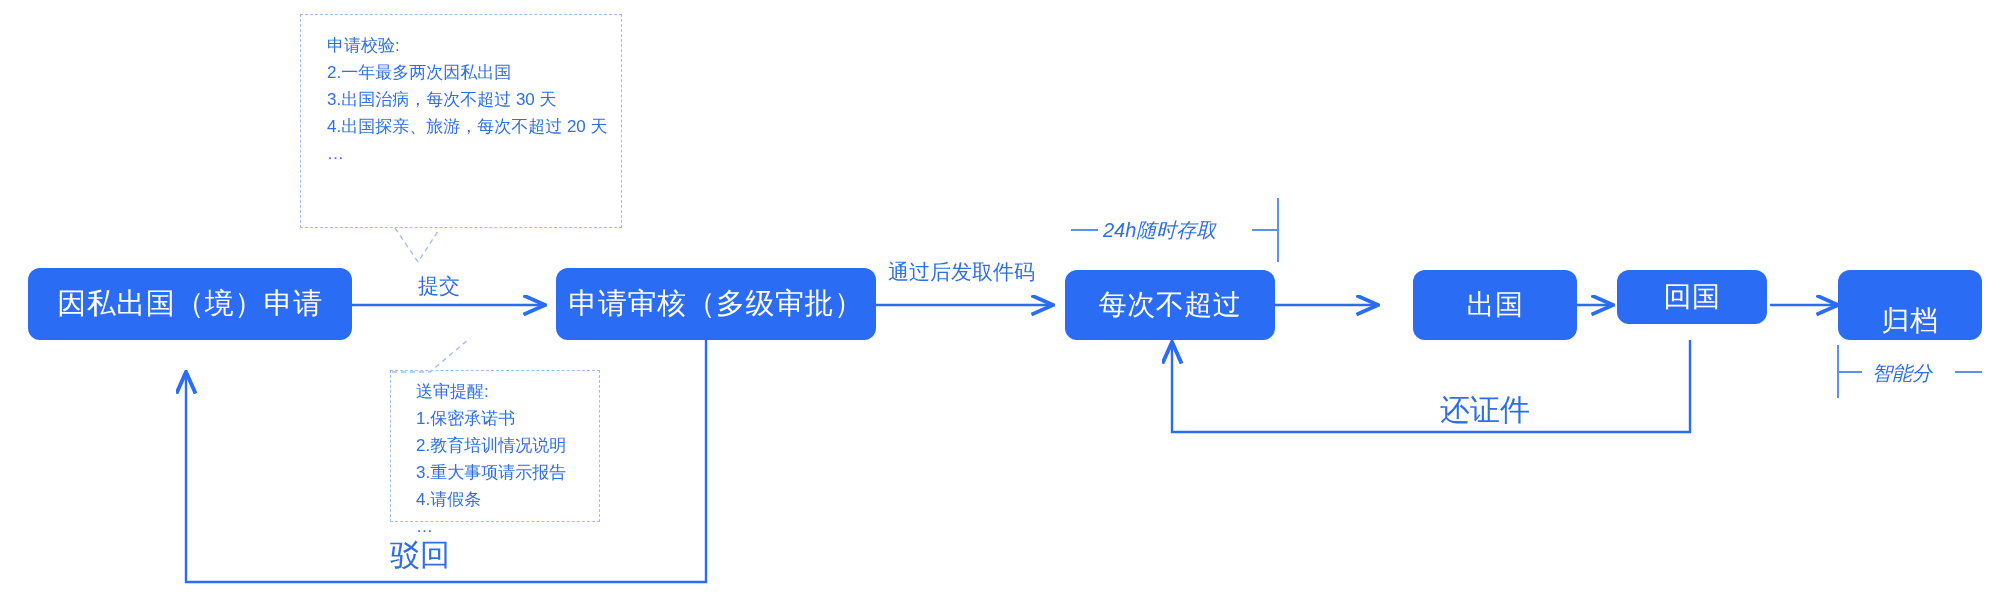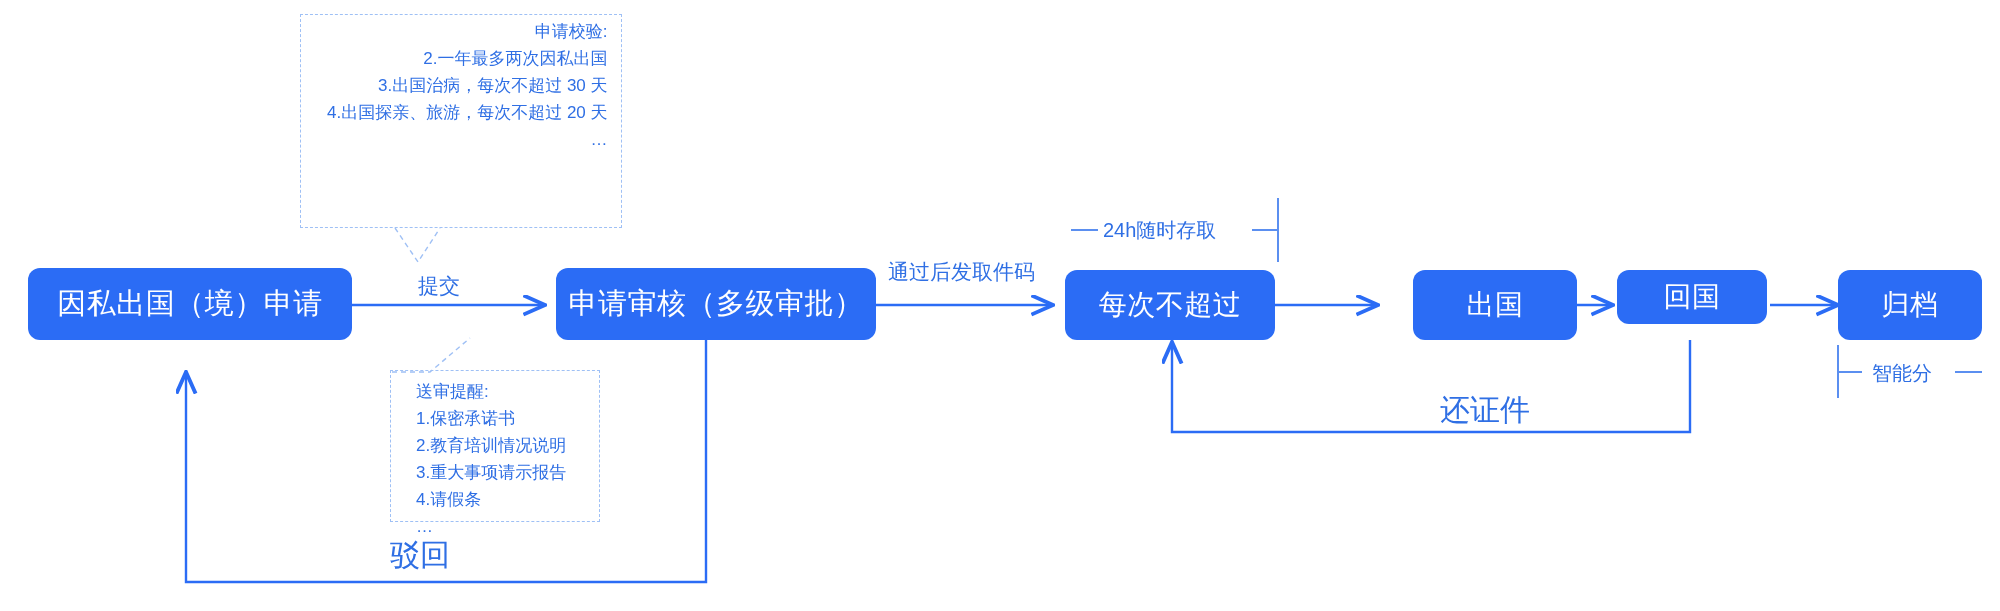--- a/index.html
+++ b/index.html
@@ -63,20 +63,21 @@
     line-height: 27px;
     color: #2f6fe4;
     white-space: nowrap;
   }
   .callout-text div { white-space: nowrap; }
   .bracket-label {
     position: absolute;
     font-size: 20px;
     color: #2f6fe4;
     white-space: nowrap;
+    font-style: italic;
   }
 </style>
 </head>
 <body>
 
 <div id="canvas">
 
   <svg class="edges" viewBox="0 0 2000 611">
     <defs>
       <marker id="arrow" markerWidth="10" markerHeight="10" refX="9" refY="4" orient="auto" markerUnits="strokeWidth">
@@ -127,38 +128,38 @@
   </div>
 
   <div class="node small" style="left:1413px; top:270px; width:164px; height:70px;">
     <span>出国</span>
   </div>
 
   <div class="node small" style="left:1617px; top:270px; width:150px; height:54px;">
     <span>回国</span>
   </div>
 
-  <div class="node small" style="left:1838px; top:270px; width:144px; height:70px;">
+  <div class="node small" style="left:1838px; top:270px; width:144px; height:70px;align-items:flex-end;">
     <span>归档</span>
   </div>
 
   <div class="edge-label" style="left:418px; top:272px;">提交</div>
 
   <div class="edge-label" style="left:888px; top:258px;">通过后发取件码</div>
 
   <div class="edge-label big" style="left:390px; top:535px;">驳回</div>
 
   <div class="edge-label big" style="left:1440px; top:390px;">还证件</div>
 
   <div class="bracket-label" style="left:1103px; top:217px;">24h随时存取</div>
 
   <div class="bracket-label" style="left:1872px; top:360px;">智能分</div>
 
   <div class="callout" style="left:300px; top:14px; width:322px; height:214px;"></div>
-  <div class="callout-text" style="left:327px; top:18px;text-align:right;">
+  <div class="callout-text" style="left:327px; top:32px;">
     <div>申请校验:</div>
     <div>2.一年最多两次因私出国</div>
     <div>3.出国治病，每次不超过 30 天</div>
     <div>4.出国探亲、旅游，每次不超过 20 天</div>
     <div>…</div>
   </div>
 
   <div class="callout" style="left:390px; top:370px; width:210px; height:152px;"></div>
   <div class="callout-text" style="left:416px; top:378px;">
     <div>送审提醒:</div>

